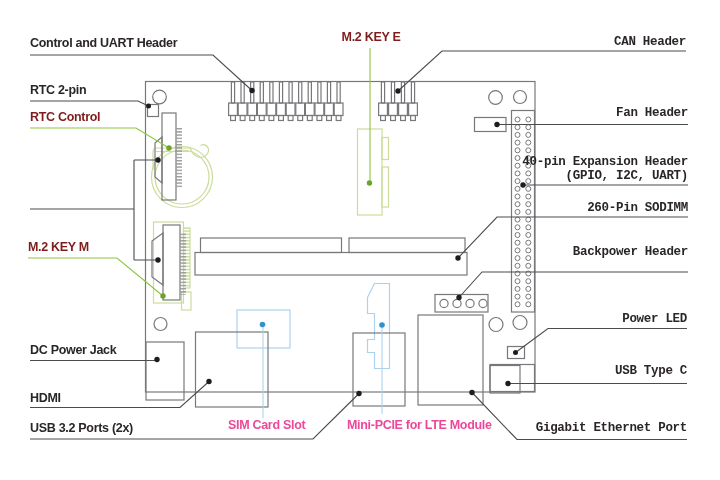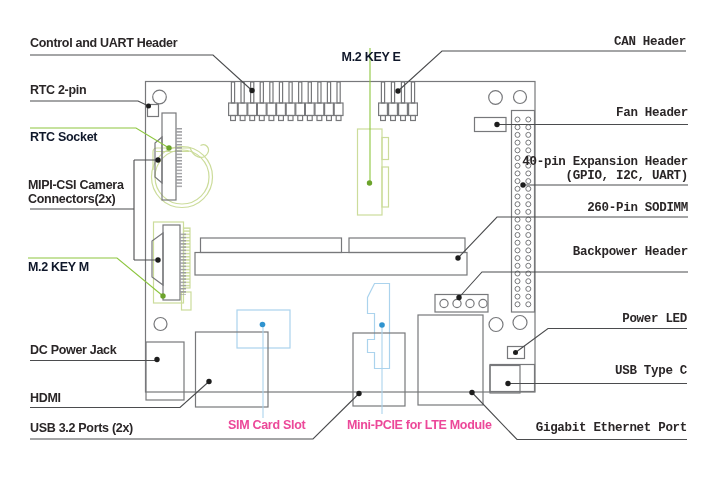--- a/index.html
+++ b/index.html
@@ -3,21 +3,21 @@
 <meta charset="utf-8">
 <style>
   html,body{margin:0;padding:0;background:#ffffff;}
   .stage{position:relative;width:720px;height:480px;background:#ffffff;overflow:hidden;
          font-family:"Liberation Sans",sans-serif;}
   .stage svg{position:absolute;left:0;top:0;}
   .lbl{position:absolute;font-weight:bold;font-size:12.5px;line-height:13.5px;
        letter-spacing:-0.3px;color:#2a2627;white-space:nowrap;}
   .lbl.right{text-align:right;font-family:Liberation Mono, monospace;}
   .lbl.center{text-align:center;}
-  .lbl.green{color:#0f172a;margin-top:20px;}
+  .lbl.green{color:#7f1d1d;}
   .lbl.blue{color:#ec4899;}
 </style>
 </head>
 <body>
 
 <div class="stage">
 
 <svg id="dsvg" width="720" height="480" viewBox="0 0 720 480">
   <defs>
     <pattern id="teethGray" width="4" height="3.2" patternUnits="userSpaceOnUse">
@@ -283,29 +283,25 @@
   <g fill="#2f93cf" stroke="none">
     <circle cx="262.5" cy="324.5" r="2.8"></circle>
     <circle cx="382" cy="325" r="2.8"></circle>
   </g>
 </svg>
 
 <div class="lbl" style="left:30px;top:37px">Control and UART Header</div>
 <div class="lbl green center" style="left:338px;top:31px;width:66px">M.2 KEY E</div>
 <div class="lbl right" style="right:34px;top:36px">CAN Header</div>
 <div class="lbl" style="left:30px;top:84px">RTC 2-pin</div>
-<div class="lbl green" style="left:30px;top:111px">RTC Socket</div>
+<div class="lbl green" style="left:30px;top:111px">RTC Control</div>
 <div class="lbl right" style="right:32px;top:107px">Fan Header</div>
 <div class="lbl right" style="right:32px;top:156px">
   <div>40-pin Expansion Header</div>
   <div>(GPIO, I2C, UART)</div>
-</div>
-<div class="lbl" style="left:28px;top:179px">
-  <div>MIPI-CSI Camera</div>
-  <div>Connectors(2x)</div>
 </div>
 <div class="lbl right" style="right:32px;top:202px">260-Pin SODIMM</div>
 <div class="lbl green" style="left:28px;top:241px">M.2 KEY M</div>
 <div class="lbl right" style="right:32px;top:246px">
   <div>Backpower Header</div>
 </div>
 <div class="lbl right" style="right:33px;top:313px">Power LED</div>
 <div class="lbl" style="left:30px;top:344px">DC Power Jack</div>
 <div class="lbl right" style="right:33px;top:365px">USB Type C</div>
 <div class="lbl" style="left:30px;top:392px">HDMI</div>

